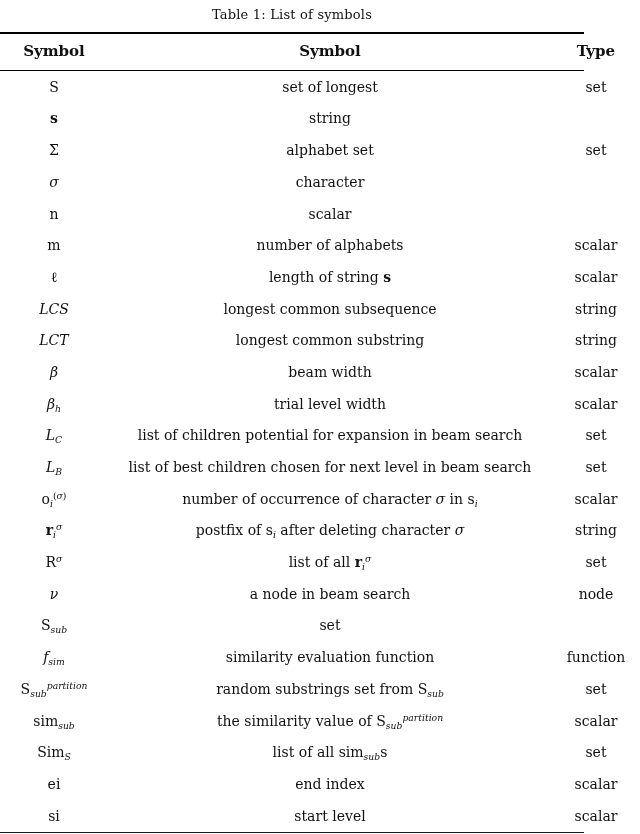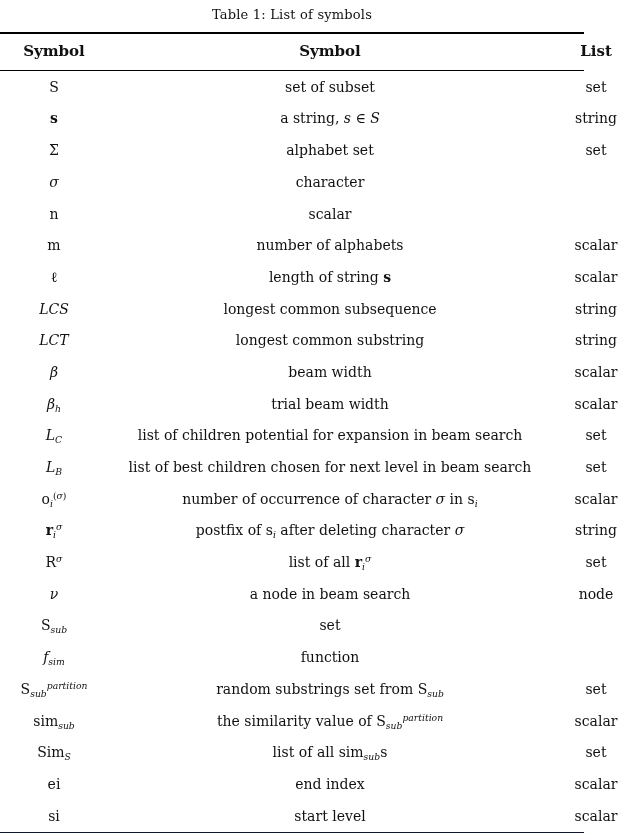--- a/index.html
+++ b/index.html
@@ -63,31 +63,30 @@
 <body>
 
 <div class="page">
   <div class="caption">
     <span>Table 1: List of symbols</span>
   </div>
   <div class="symtable">
     <div class="header-row">
       <div class="cell sym">Symbol</div>
       <div class="cell mean">Symbol</div>
-      <div class="cell type">List</div>
+      <div class="cell type">Type</div>
     </div>
     <div id="table-body">
         <div class="row">
           <div class="cell sym">S</div>
-          <div class="cell mean">set of subset</div>
+          <div class="cell mean">set of longest</div>
           <div class="cell type">set</div>
         </div>
         <div class="row">
           <div class="cell sym"><b>s</b></div>
-          <div class="cell mean">a string, <i>s</i> ∈ <i>S</i></div>
           <div class="cell type">string</div>
         </div>
         <div class="row">
           <div class="cell sym">Σ</div>
           <div class="cell mean">alphabet set</div>
           <div class="cell type">set</div>
         </div>
         <div class="row">
           <div class="cell sym"><i>σ</i></div>
           <div class="cell type">character</div>
@@ -116,21 +115,21 @@
           <div class="cell mean">longest common substring</div>
           <div class="cell type">string</div>
         </div>
         <div class="row">
           <div class="cell sym"><i>β</i></div>
           <div class="cell mean">beam width</div>
           <div class="cell type">scalar</div>
         </div>
         <div class="row">
           <div class="cell sym"><i>β</i><sub><i>h</i></sub></div>
-          <div class="cell mean">trial beam width</div>
+          <div class="cell mean">trial level width</div>
           <div class="cell type">scalar</div>
         </div>
         <div class="row">
           <div class="cell sym"><i>L</i><sub><i>C</i></sub></div>
           <div class="cell mean">list of children potential for expansion in beam search</div>
           <div class="cell type">set</div>
         </div>
         <div class="row">
           <div class="cell sym"><i>L</i><sub><i>B</i></sub></div>
           <div class="cell mean">list of best children chosen for next level in beam search</div>
@@ -155,20 +154,21 @@
           <div class="cell sym"><i>ν</i></div>
           <div class="cell mean">a node in beam search</div>
           <div class="cell type">node</div>
         </div>
         <div class="row">
           <div class="cell sym">S<sub><i>sub</i></sub></div>
           <div class="cell type">set</div>
         </div>
         <div class="row">
           <div class="cell sym"><i>f</i><sub><i>sim</i></sub></div>
+          <div class="cell mean">similarity evaluation function</div>
           <div class="cell type">function</div>
         </div>
         <div class="row">
           <div class="cell sym">S<sub><i>sub</i></sub><sup><i>partition</i></sup></div>
           <div class="cell mean">random substrings set from S<sub><i>sub</i></sub></div>
           <div class="cell type">set</div>
         </div>
         <div class="row">
           <div class="cell sym">sim<sub><i>sub</i></sub></div>
           <div class="cell mean">the similarity value of S<sub><i>sub</i></sub><sup><i>partition</i></sup></div>

